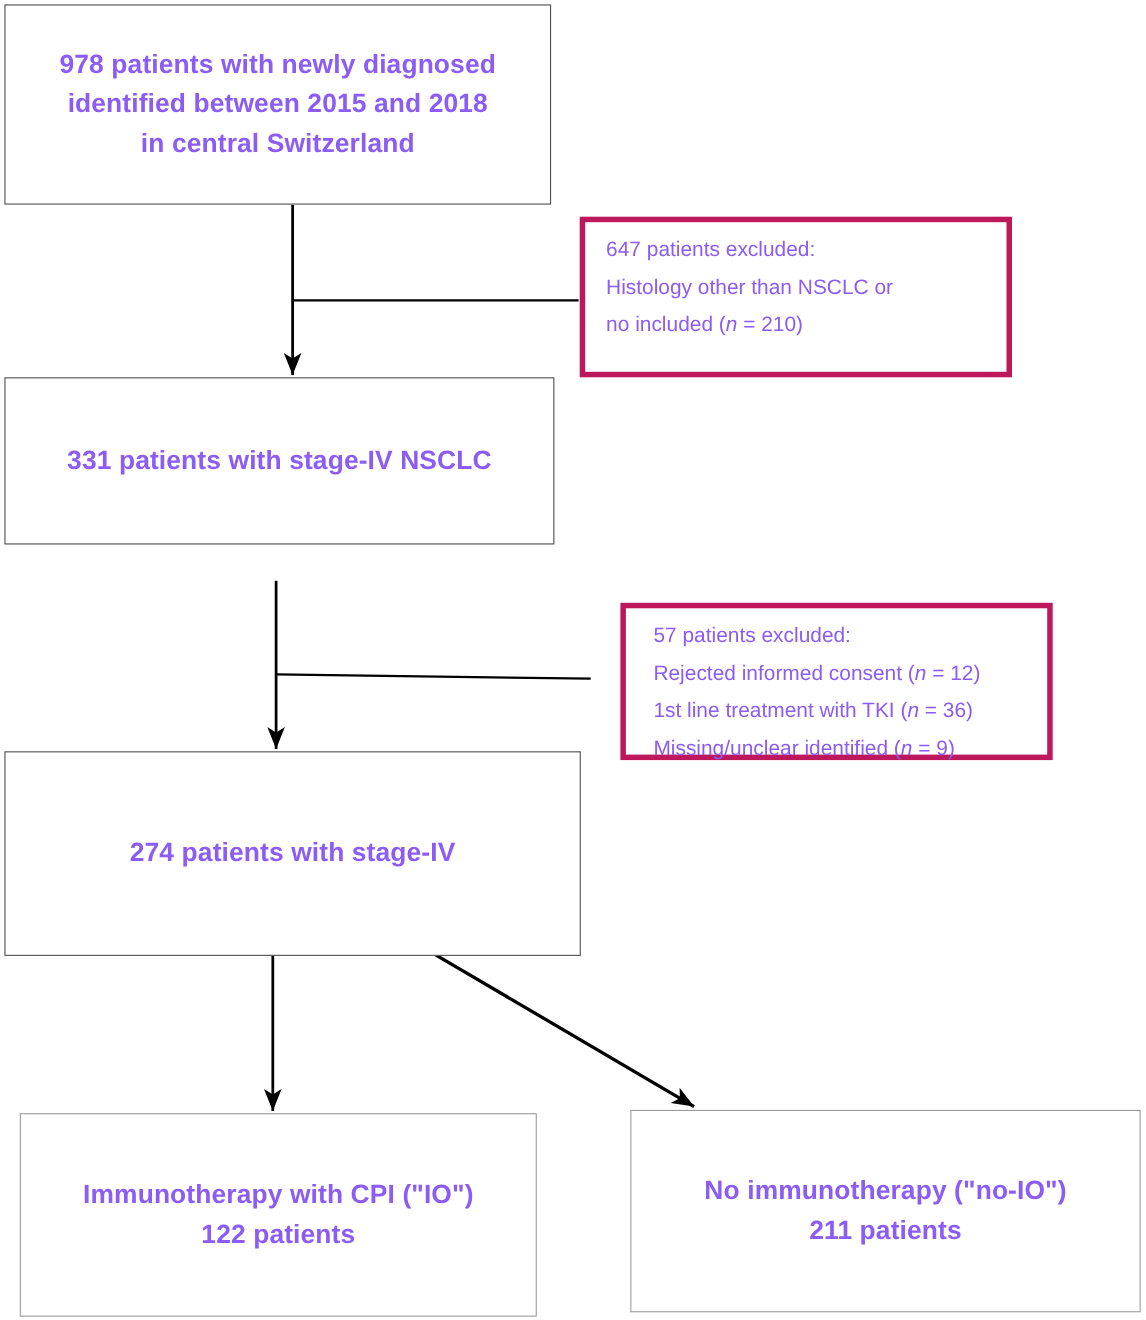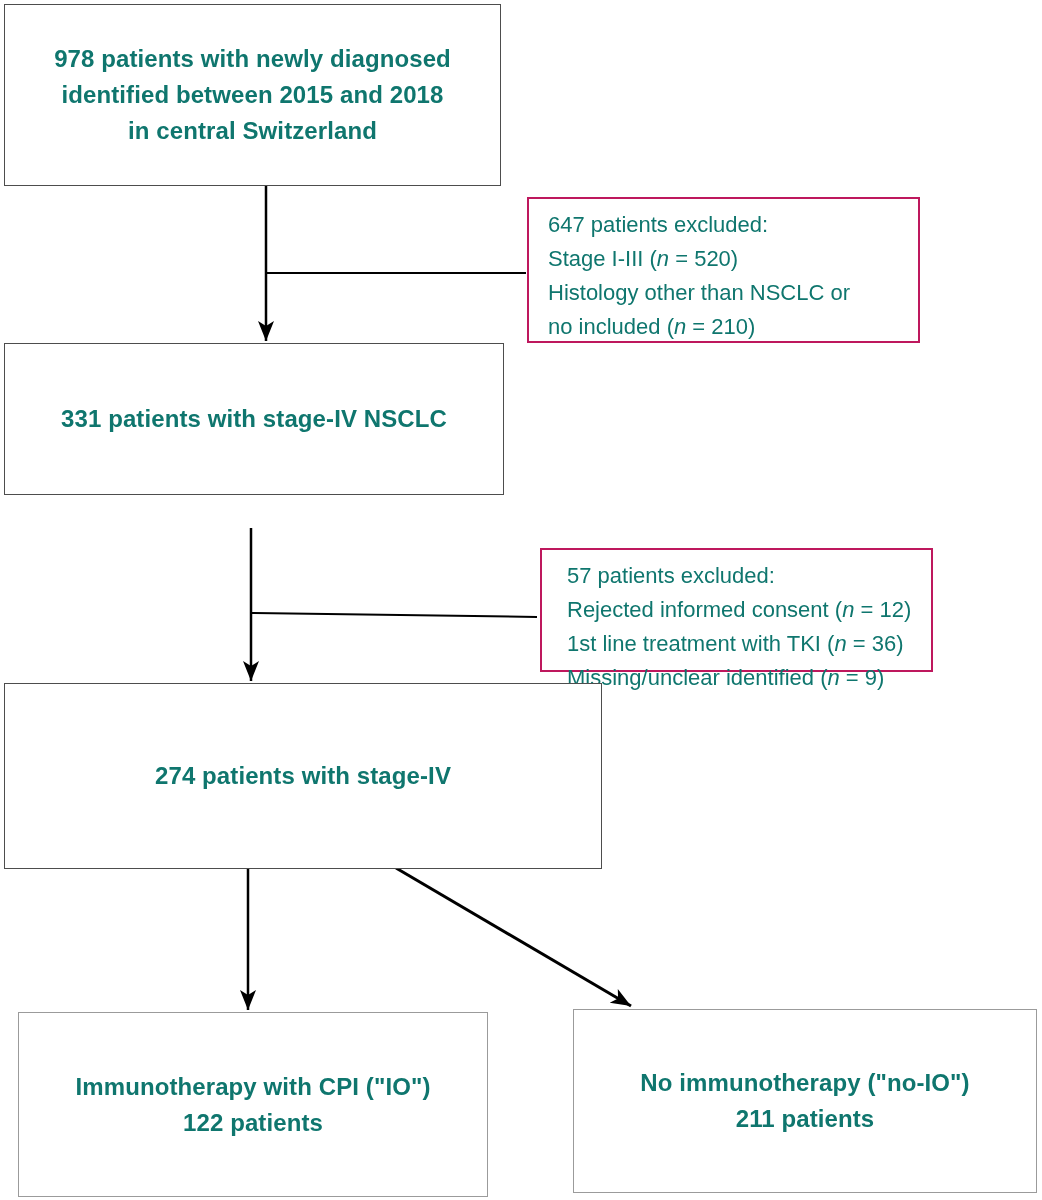--- a/index.html
+++ b/index.html
@@ -6,21 +6,21 @@
     margin: 0;
     padding: 0;
     background: #ffffff;
   }
   .canvas {
     position: relative;
     width: 1042px;
     height: 1200px;
     background: #ffffff;
     font-family: "Liberation Sans", "DejaVu Sans", sans-serif;
-    color: #0f766e;
+    color: #8b5cf6;
     overflow: hidden;
   }
   .connectors {
     position: absolute;
     left: 0;
     top: 0;
     width: 1042px;
     height: 1200px;
     pointer-events: none;
   }
@@ -36,35 +36,35 @@
     font-size: 24px;
     line-height: 36px;
     letter-spacing: 0.1px;
   }
   .box.dark-border { border: 1px solid #4d4d4d; }
   .box.light-border { border: 1px solid #9b9b9b; }
   .excl {
     position: absolute;
     box-sizing: border-box;
     background: #ffffff;
-    border: 2px solid #be185d;
+    border: 5px solid #be185d;
     font-weight: normal;
-    font-size: 22px;
+    font-size: 19px;
     line-height: 34px;
     text-align: left;
     white-space: nowrap;
   }
   .nv { font-style: italic; }
   #box-top      { left: 4px;   top: 4px;    width: 497px; height: 182px; }
   #box-stage4   { left: 4px;   top: 343px;  width: 500px; height: 152px; }
-  #box-included { left: 4px;   top: 683px;  width: 598px; height: 186px; }
+  #box-included { left: 4px;   top: 683px;  width: 524px; height: 186px; }
   #box-io       { left: 18px;  top: 1012px; width: 470px; height: 185px; }
   #box-noio     { left: 573px; top: 1009px; width: 464px; height: 184px; }
   #excl-1 { left: 527px; top: 197px; width: 393px; height: 146px; padding: 9px 10px 0 19px; }
-  #excl-2 { left: 540px; top: 548px; width: 393px; height: 124px; padding: 9px 10px 0 25px; }
+  #excl-2 { left: 564px; top: 548px; width: 393px; height: 143px; padding: 9px 10px 0 25px; }
 </style>
 </head>
 <body>
 
 <div class="canvas">
 
   <svg class="connectors" viewBox="0 0 1042 1200" xmlns="http://www.w3.org/2000/svg">
     <defs>
       <marker id="ah" markerUnits="userSpaceOnUse" markerWidth="22" markerHeight="18" refX="20" refY="9" orient="auto">
         <path d="M0,1 L20,9 L0,17 L5,9 Z" fill="#000000"></path>
@@ -79,21 +79,20 @@
   </svg>
 
   <div class="box dark-border" id="box-top">
     <div>978 patients with newly diagnosed</div>
     <div>identified between 2015 and 2018</div>
     <div>in central Switzerland</div>
   </div>
 
   <div class="excl" id="excl-1">
     <div><span>647 patients excluded:</span><span class="nv"></span><span></span></div>
-    <div><span>Stage I-III (</span><span class="nv">n</span><span> = 520)</span></div>
     <div><span>Histology other than NSCLC or</span><span class="nv"></span><span></span></div>
     <div><span>no included (</span><span class="nv">n</span><span> = 210)</span></div>
   </div>
 
   <div class="box dark-border" id="box-stage4">
     <div>331 patients with stage-IV NSCLC</div>
   </div>
 
   <div class="excl" id="excl-2">
     <div><span>57 patients excluded:</span><span class="nv"></span><span></span></div>

